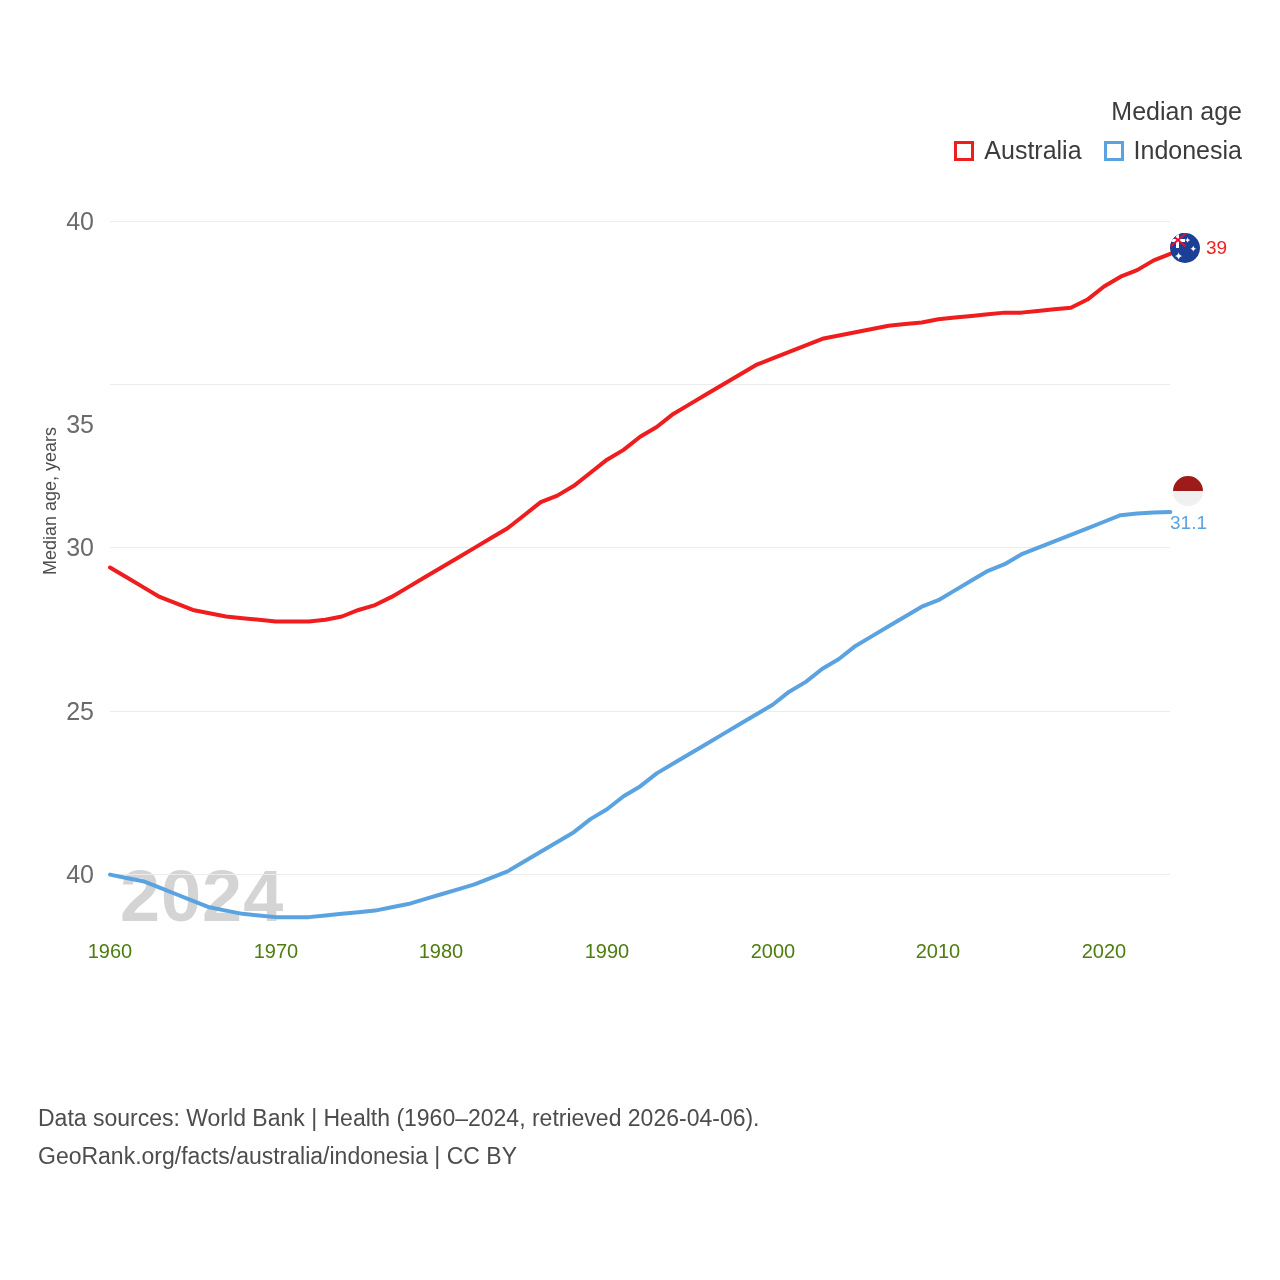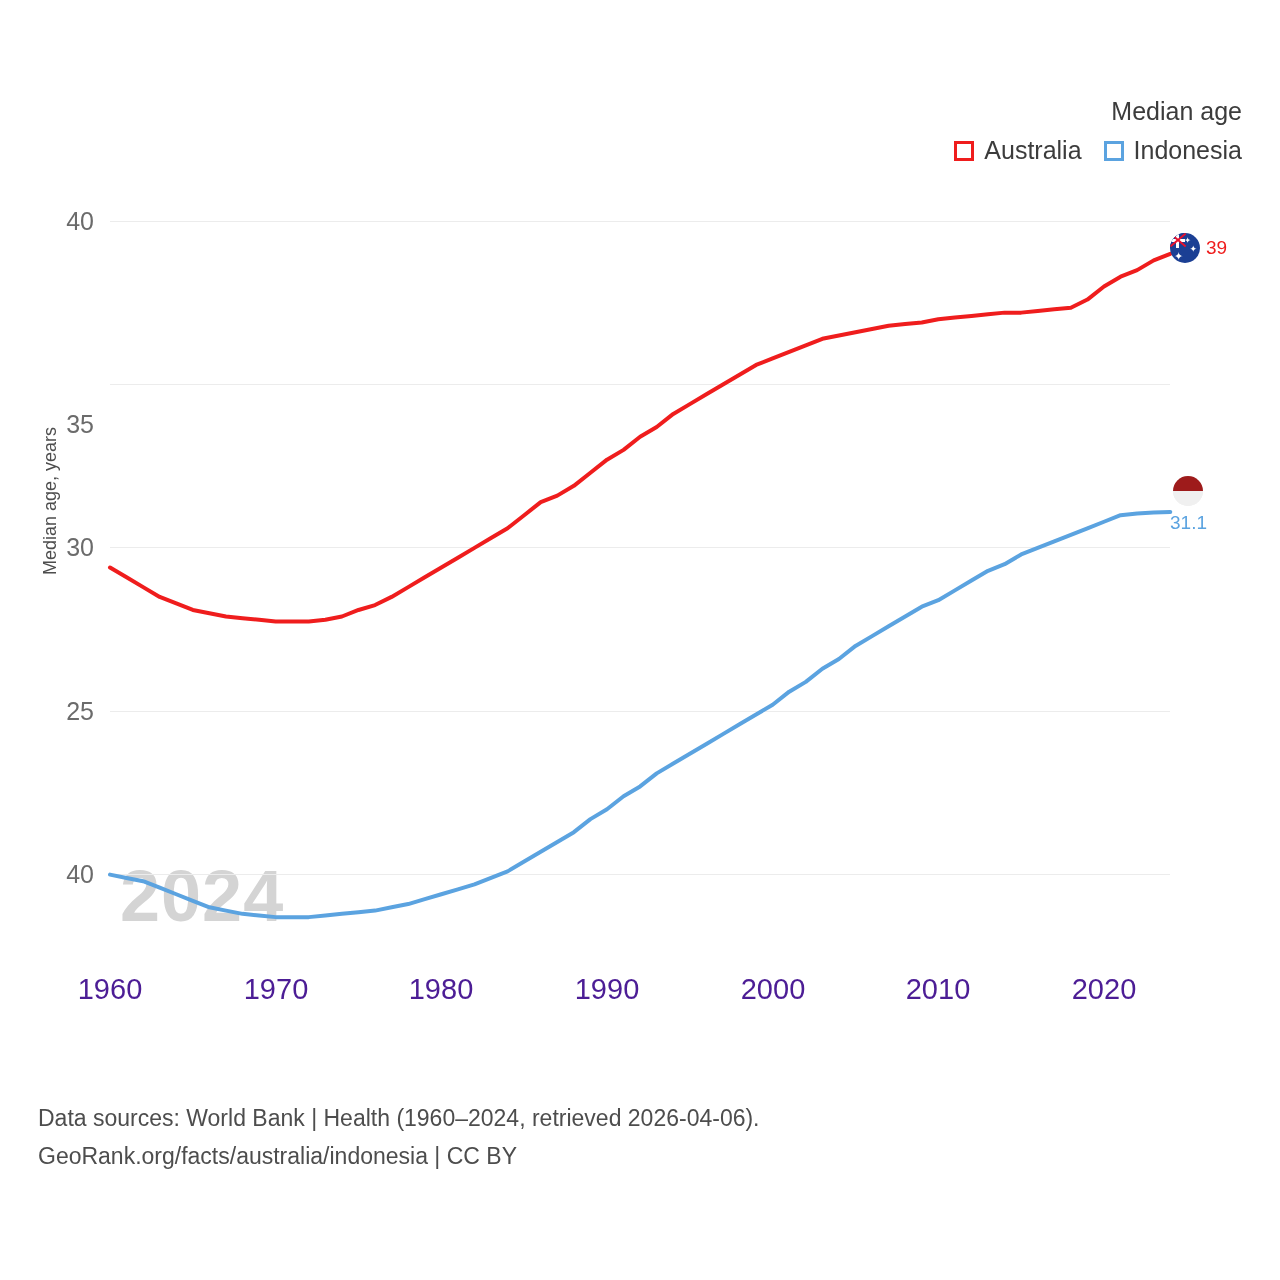--- a/index.html
+++ b/index.html
@@ -77,23 +77,22 @@
     right: calc(100% + 16px);
     transform: translateY(-50%);
     font-size: 25px;
     color: #6b6b6b;
     white-space: nowrap;
   }
   .xtick {
     position: absolute;
     top: 100%;
     transform: translateX(-50%);
-    margin-top: 33px;
-    font-size: 29px;
-    color: #4c1d95;
+    font-size: 20px;
+    color: #4d7c0f;
     white-space: nowrap;
   }
   .axis-label {
     position: absolute;
     left: 40px;
     top: 575px;
     transform: rotate(-90deg);
     transform-origin: left top;
     font-size: 18px;
     color: #4d4d4d;

